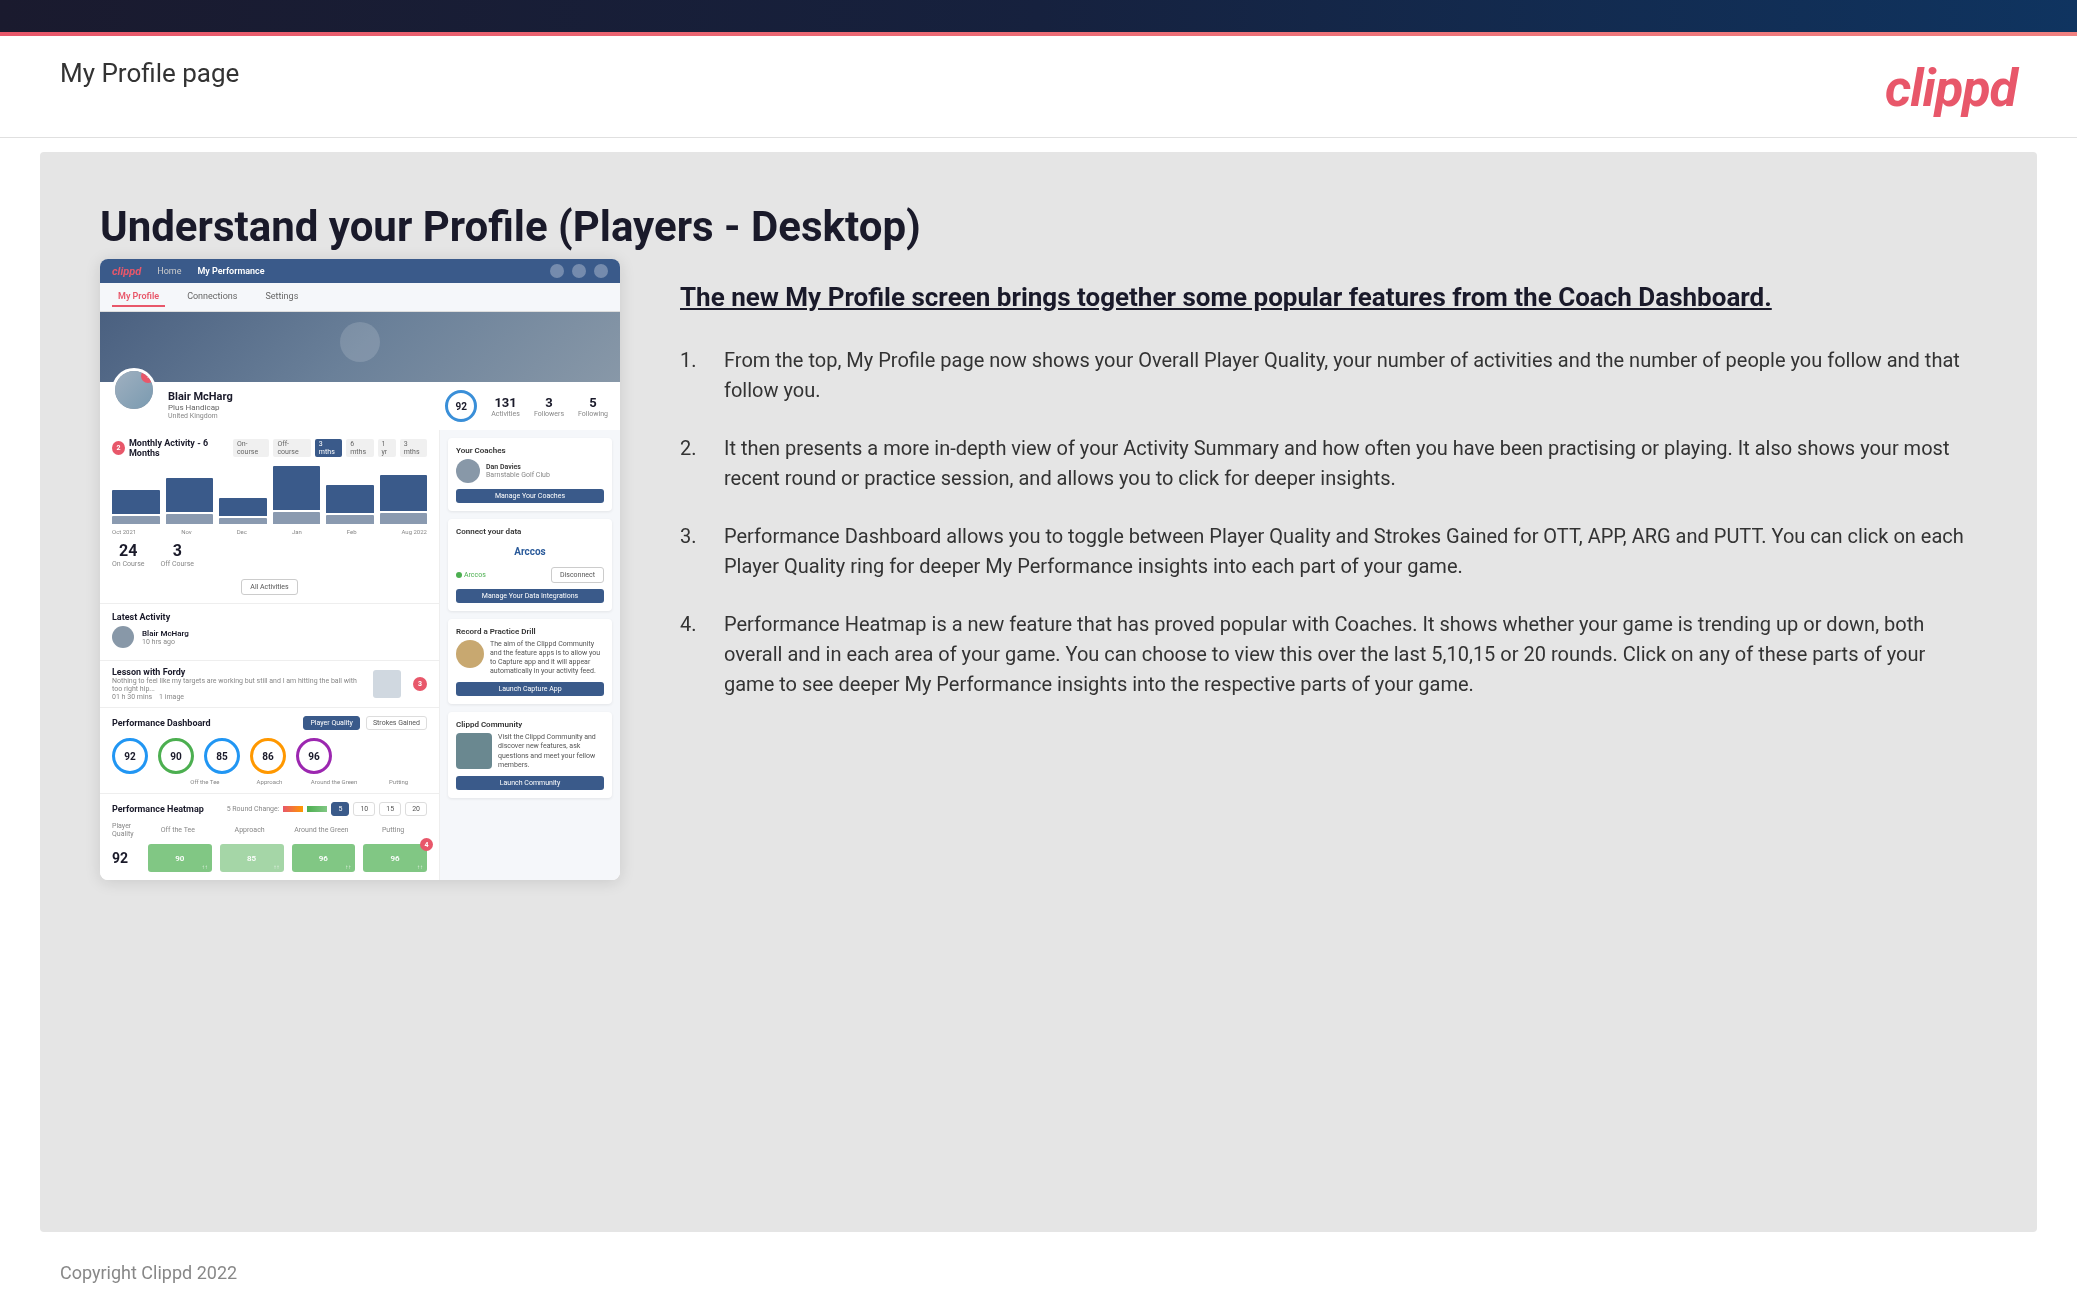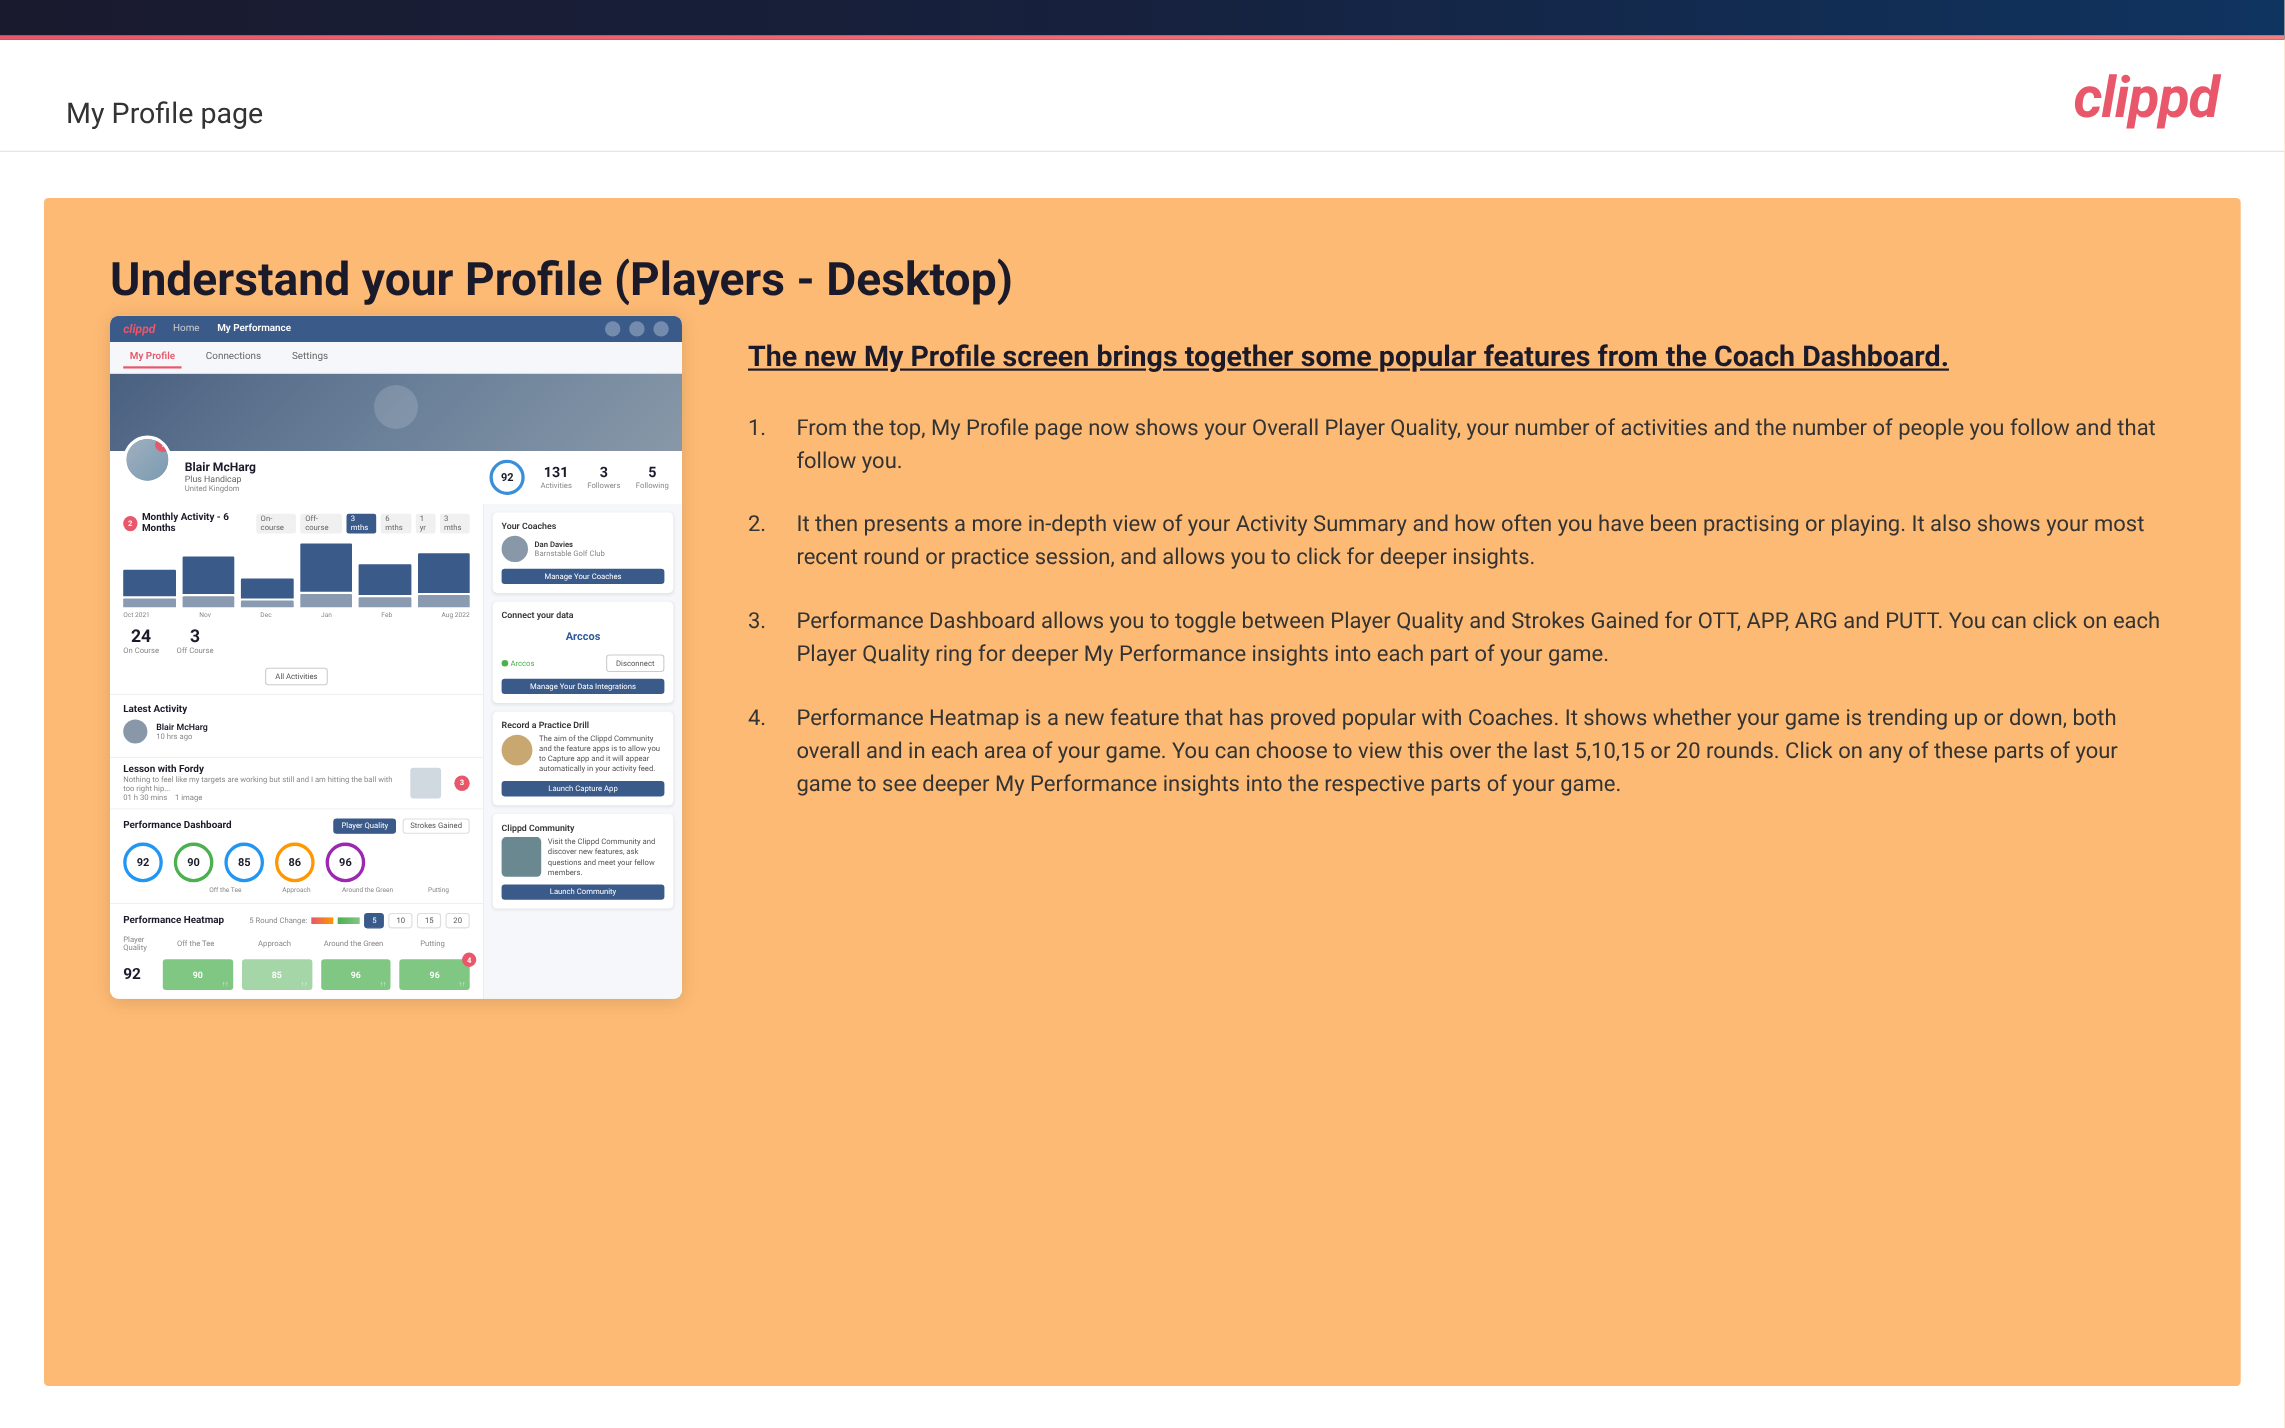--- a/index.html
+++ b/index.html
@@ -22,21 +22,21 @@
       content: '';
       position: absolute;
       bottom: 0; left: 0; right: 0;
       height: 4px;
       background: linear-gradient(to right, #e8576a, #f08080);
     }
 
     
     .header {
       display: flex;
-      align-items: flex-end;
+      align-items: flex-start;
       justify-content: space-between;
       padding: 22px 60px 18px 60px;
       border-bottom: 1.5px solid #e0e0e0;
       gap: 36px;
     }
     .header-title {
       font-size: 26px;
       color: #333;
       font-weight: 400;
     }
@@ -45,22 +45,22 @@
     .logo {
       font-size: 52px;
       font-weight: 700;
       color: #e8576a;
       letter-spacing: -1px;
       font-style: italic;
     }
 
     
     .main-content {
-      background: #fdba74;
-      margin: 42px 40px;
+      background: #e5e5e5;
+      margin: 14px 40px;
       border-radius: 4px;
       padding: 50px 60px;
       min-height: 1080px;
     }
 
     
     .section-heading {
       font-size: 42px;
       font-weight: 700;
       color: #1a1a2a;

